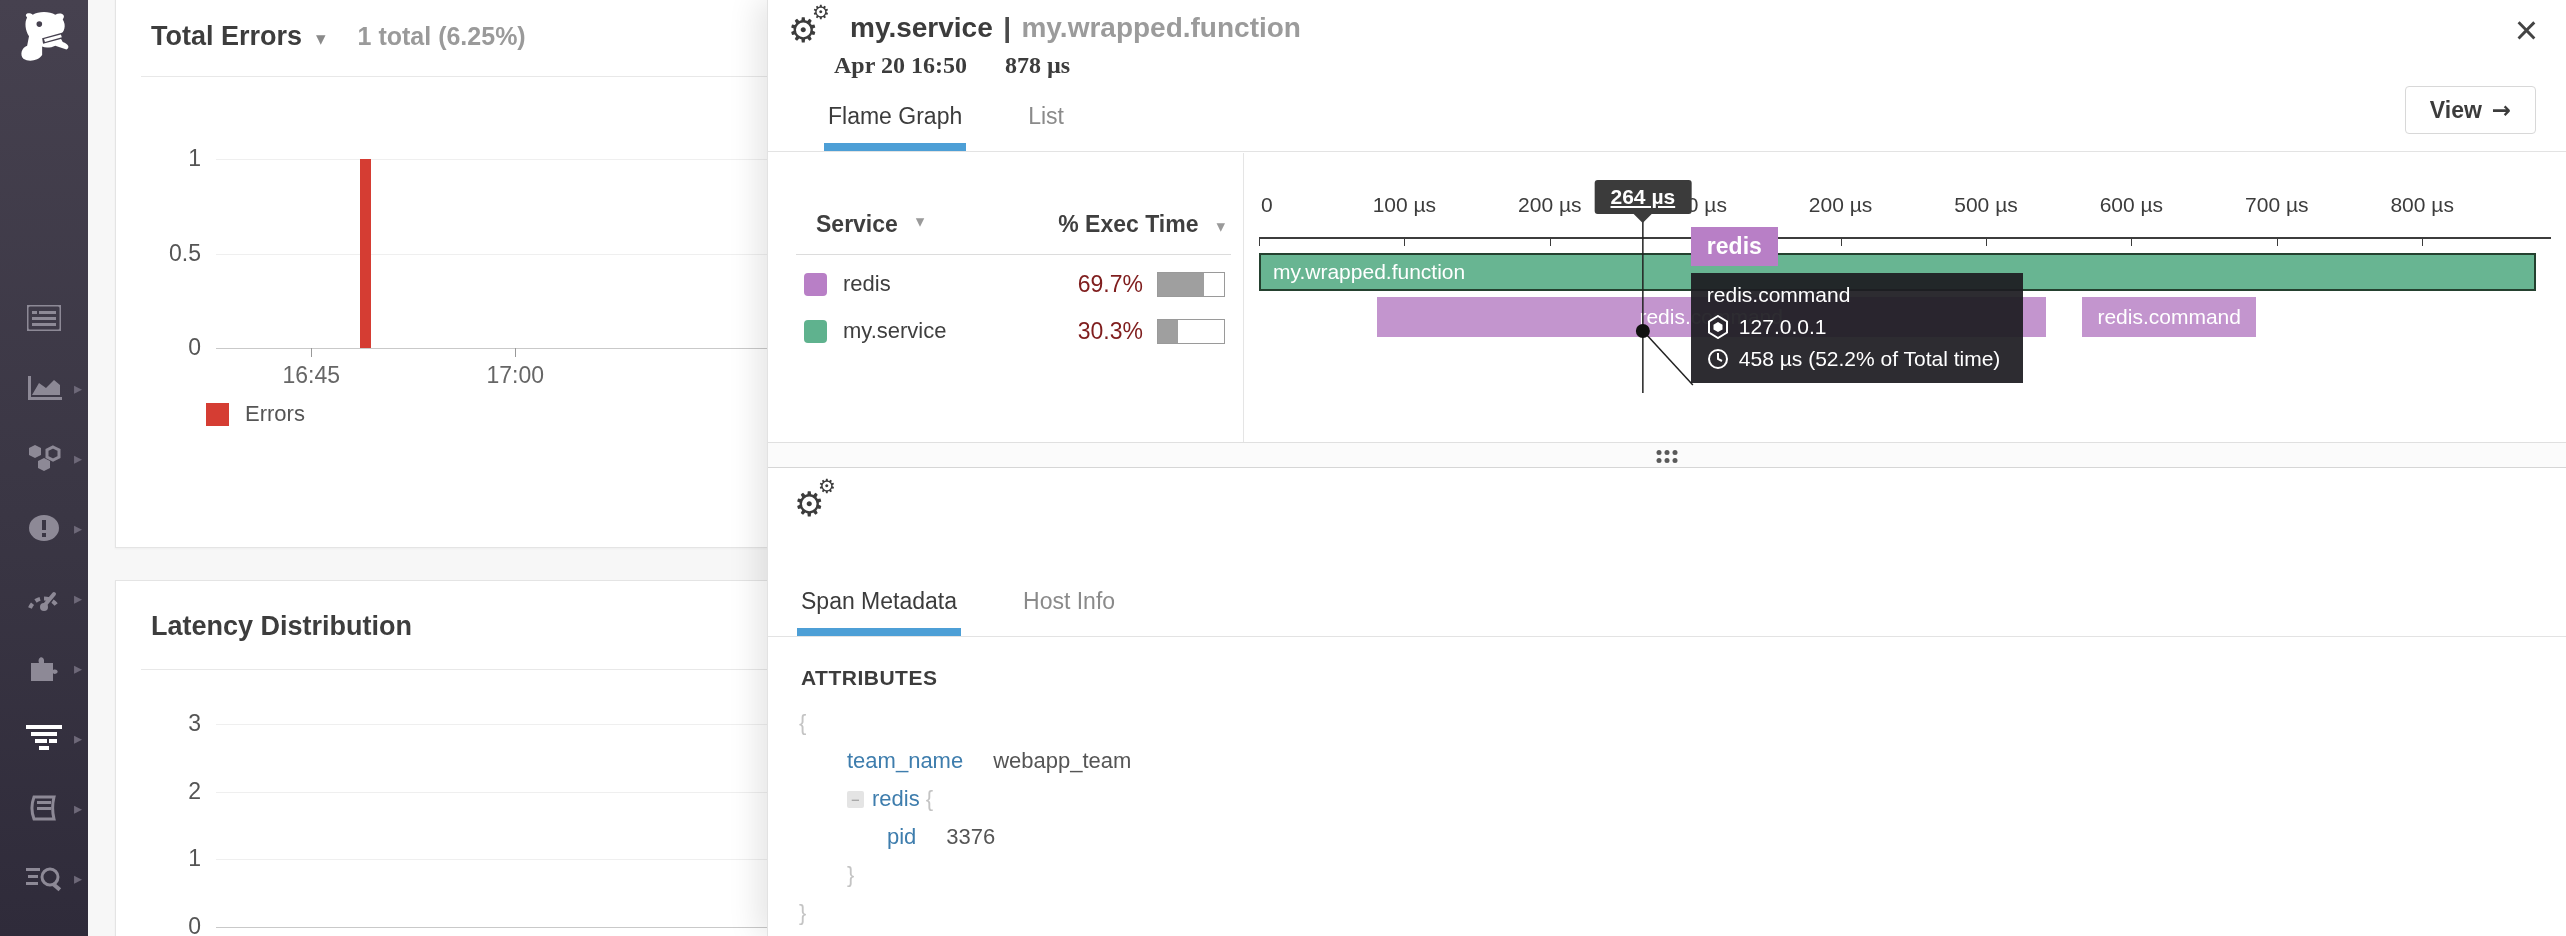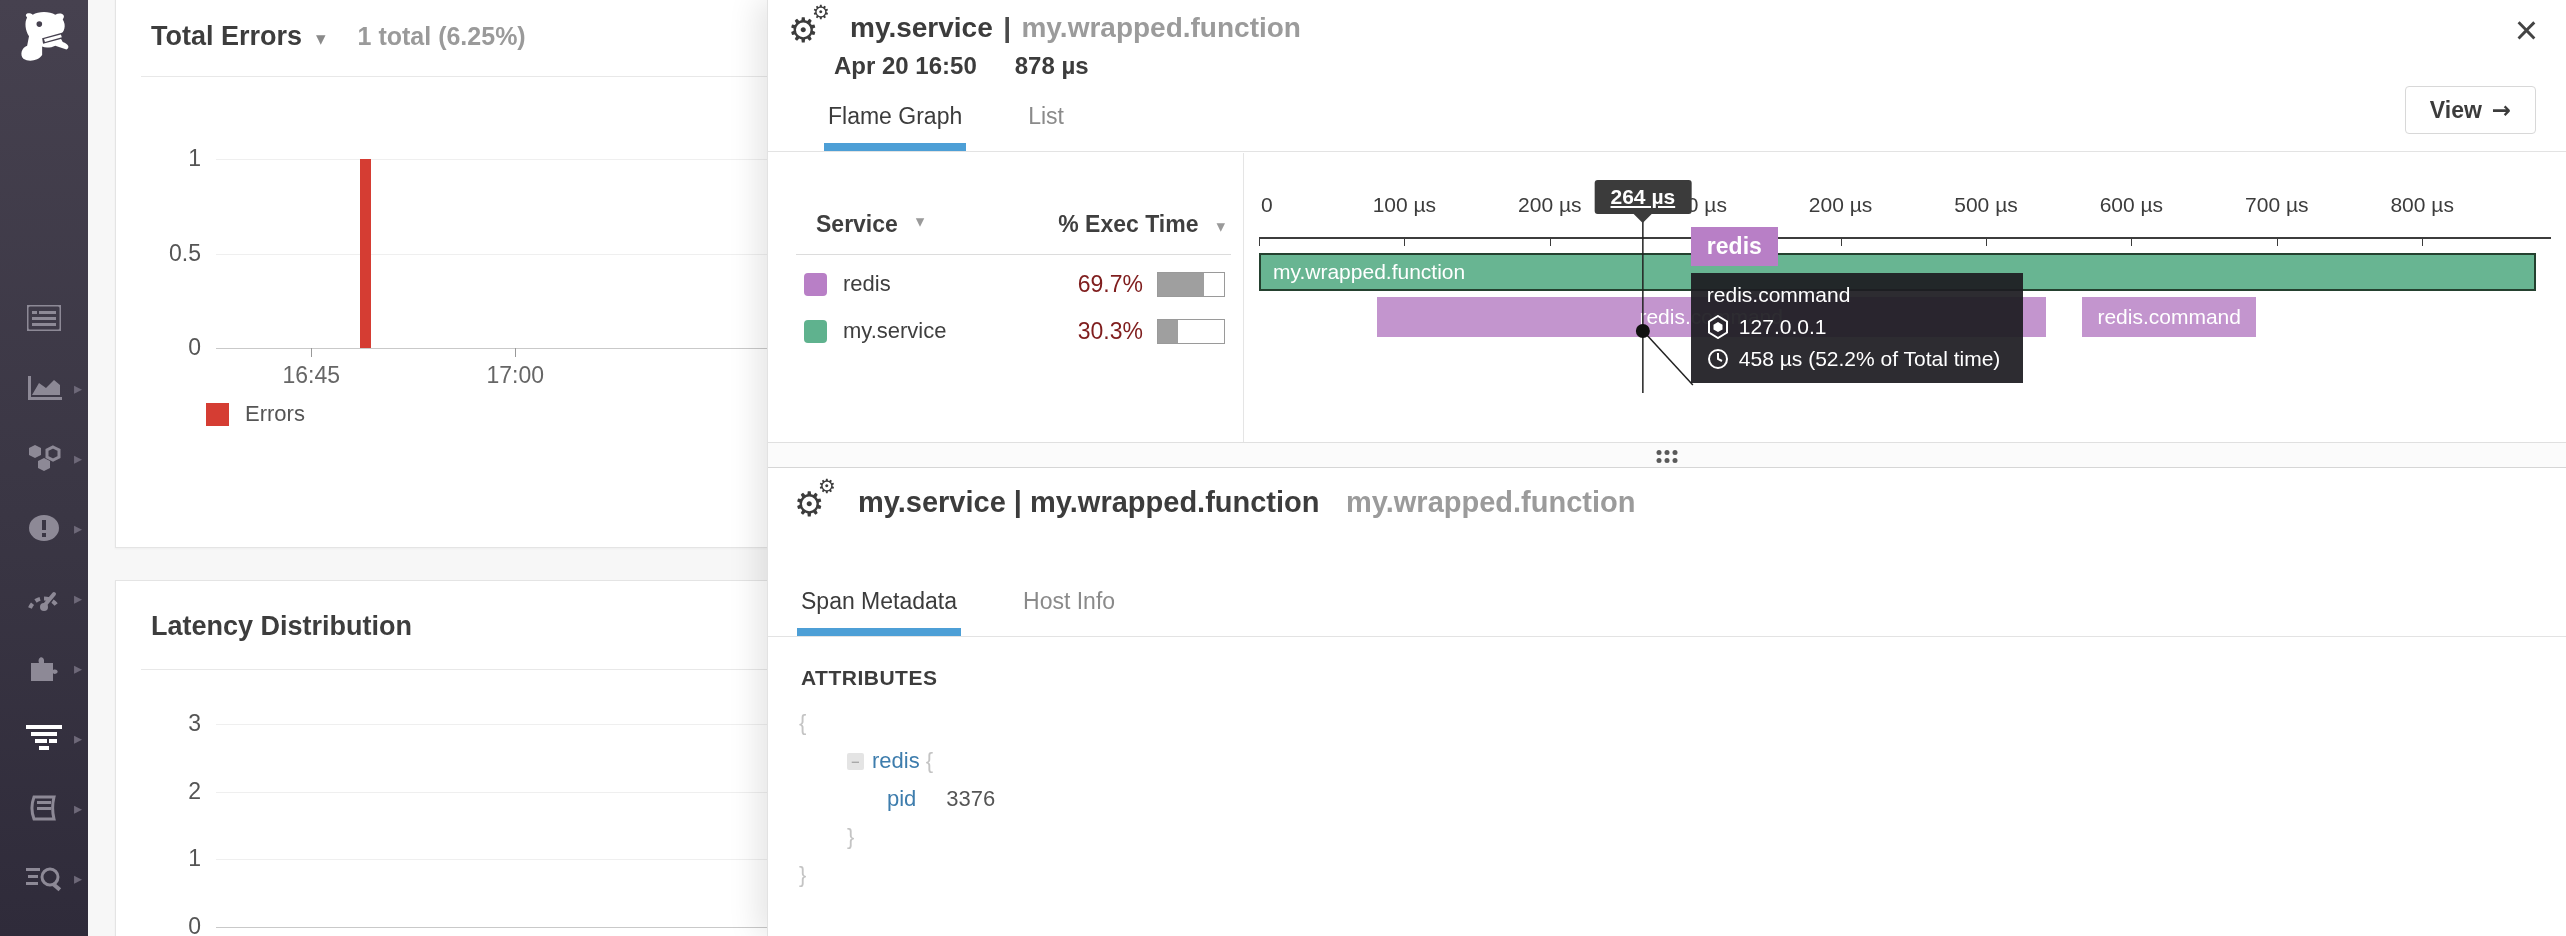--- a/index.html
+++ b/index.html
@@ -41,21 +41,21 @@
   .overlay { position:absolute; left:767px; top:0; width:1799px; height:936px; background:#fff;
              border-left:1px solid #e2e2e2; box-shadow:-10px 0 28px rgba(0,0,0,0.10); z-index:10; }
 
   .panel-head { position:absolute; left:20px; top:8px; display:flex; align-items:center; gap:16px; }
   .gears { font-family:"DejaVu Sans", sans-serif; color:#3c3c3c; position:relative; width:46px; height:40px; }
   .gears .g1 { position:absolute; left:0; top:2px; font-size:34px; }
   .gears .g2 { position:absolute; left:24px; top:-8px; font-size:20px; }
   .t-service { font-size:28px; font-weight:bold; color:#3c3c3c; }
   .t-sep { font-size:28px; font-weight:bold; color:#4a4a4a; margin:0 6px; }
   .t-resource { font-size:28px; font-weight:bold; color:#9b9b9b; }
-  .sub-row { position:absolute; left:66px; top:52px; display:flex; gap:38px; font-size:24px; font-weight:bold; color:#3c3c3c; }
+  .sub-row { position:absolute; left:66px; top:52px; display:flex; gap:38px; font-size:24px; font-weight:bold; color:#3c3c3c;font-family:Liberation Serif, serif; }
   .close-x { position:absolute; right:28px; top:10px; font-size:40px; font-weight:300; color:#444; line-height:40px; cursor:pointer; }
 
   .tabs { position:absolute; left:60px; top:103px; display:flex; gap:66px; }
   .tab { font-size:23px; color:#8a8a8a; padding-bottom:14px; position:relative; cursor:pointer; }
   .tab.active { color:#3c3c3c; }
   .tab.active::after { content:""; position:absolute; left:-4px; right:-4px; bottom:-7px; height:8px; background:#4d9fd6; }
   .tabs-border { position:absolute; left:0; right:0; height:1px; background:#e3e3e3; }
   .view-btn { position:absolute; right:30px; top:86px; width:131px; height:48px; background:#fff; border:1px solid #d8d8d8;
               border-radius:4px; font-size:23px; font-weight:bold; color:#3c3c3c; display:flex; align-items:center; justify-content:center; gap:10px; cursor:pointer; }
 
@@ -383,34 +383,31 @@
         <i></i>
       </div>
   </div>
 
   <div class="span-panel">
     <div class="sp-head">
       <span class="gears">
           <span class="g1">⚙</span>
           <span class="g2">⚙</span>
         </span>
-      <span>
-        <span class="sp-title-bold">my.service | my.wrapped.function</span>
-        <span class="sp-title-gray">my.wrapped.function</span>
-      </span>
     </div>
 
     <div class="tabs" style="left:33px; top:120px">
       <span class="tab active">Span Metadata</span>
       <span class="tab">Host Info</span>
     </div>
     <div class="tabs-border" style="top:168px"></div>
 
     <div class="attr-label">ATTRIBUTES</div>
     <div class="json" id="json-tree">
         <div class="line" style="padding-left:0px"><span class="brace">{</span></div>
+        <div class="line" style="padding-left:48px"><span class="key">team_name</span><span class="val">webapp_team</span></div>
         <div class="line" style="padding-left:48px"><span class="toggle">−</span><span class="key">redis</span><span class="brace"> {</span></div>
         <div class="line" style="padding-left:88px"><span class="key">pid</span><span class="val">3376</span></div>
         <div class="line" style="padding-left:48px"><span class="brace">}</span></div>
         <div class="line" style="padding-left:0px"><span class="brace">}</span></div>
       </div>
   </div>
 </div>
 
 </body></html>

